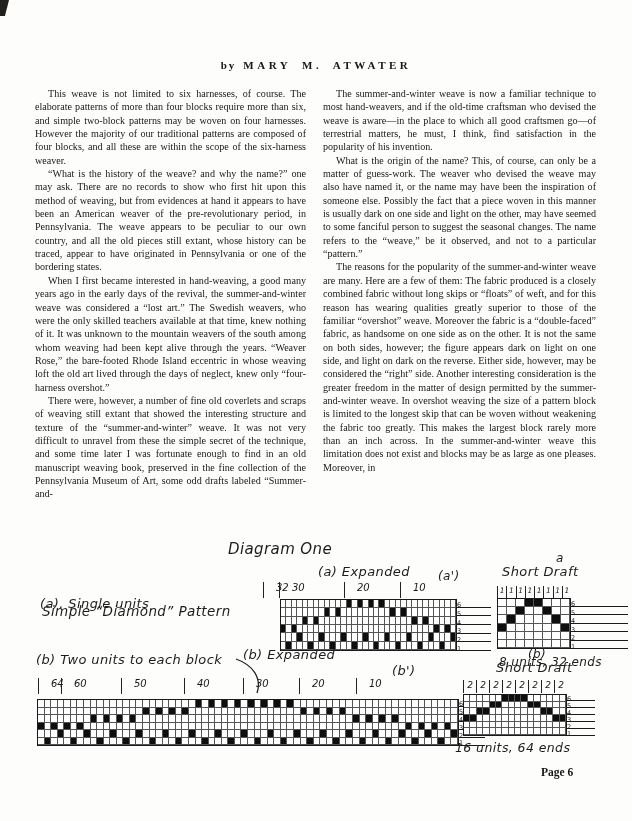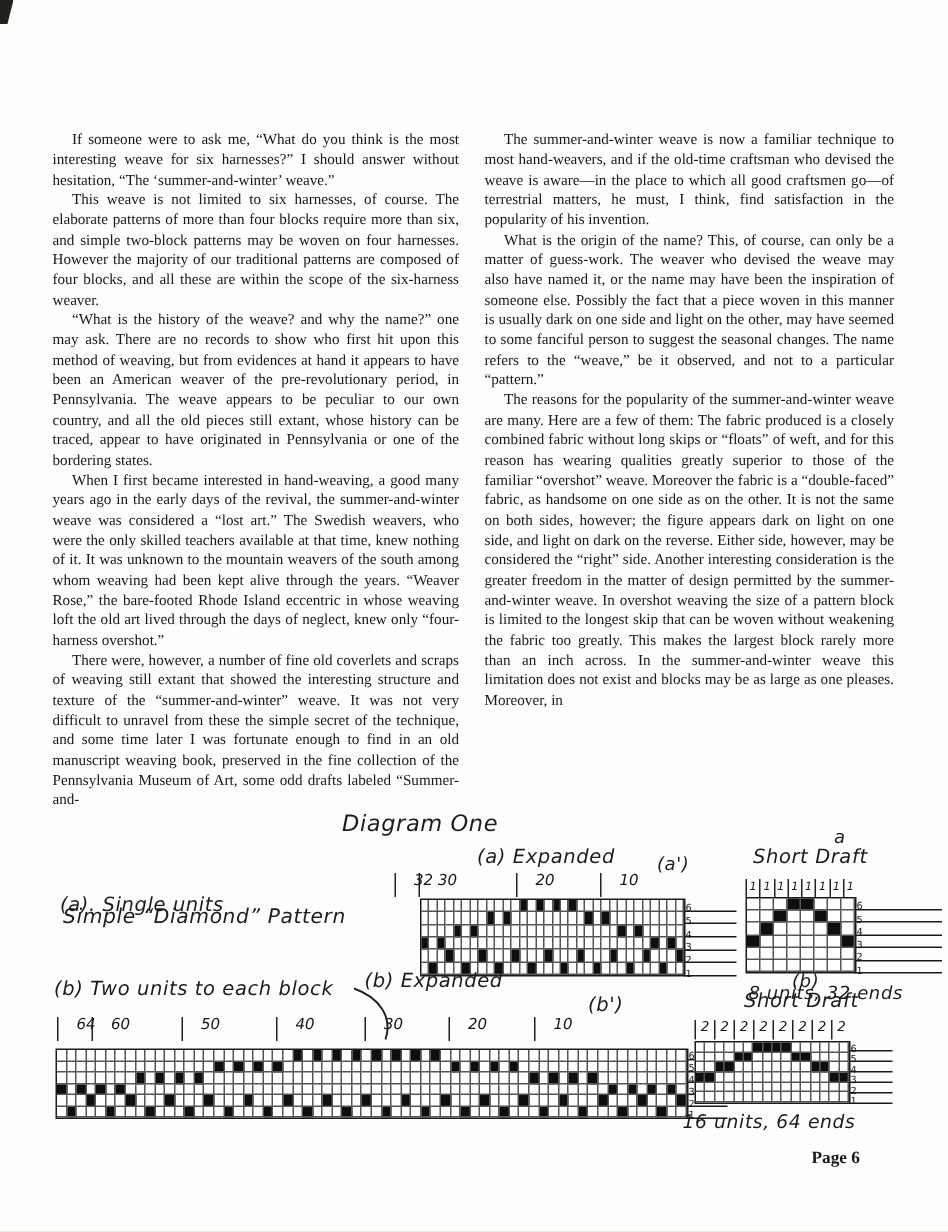--- a/index.html
+++ b/index.html
@@ -40,23 +40,25 @@
   .curve{position:absolute;left:233px;top:656px;}
 </style>
 </head>
 <body>
 
 <div class="page">
 
   <div class="scan-mark"></div>
 
 
+  <div class="byline">
+    <span class="by">by</span><span class="author">MARY M. ATWATER</span>
+  </div>
 
   <div class="col col-left">
-      <p>If someone were to ask me, “What do you think is the most interesting weave for six harnesses?” I should answer without hesitation, “The ‘summer-and-winter’ weave.”</p>
       <p>This weave is not limited to six harnesses, of course. The elaborate patterns of more than four blocks require more than six, and simple two-block patterns may be woven on four harnesses. However the majority of our traditional patterns are composed of four blocks, and all these are within the scope of the six-harness weaver.</p>
       <p>“What is the history of the weave? and why the name?” one may ask. There are no records to show who first hit upon this method of weaving, but from evidences at hand it appears to have been an American weaver of the pre-revolutionary period, in Pennsylvania. The weave appears to be peculiar to our own country, and all the old pieces still extant, whose history can be traced, appear to have originated in Pennsylvania or one of the bordering states.</p>
       <p>When I first became interested in hand-weaving, a good many years ago in the early days of the revival, the summer-and-winter weave was considered a “lost art.” The Swedish weavers, who were the only skilled teachers available at that time, knew nothing of it. It was unknown to the mountain weavers of the south among whom weaving had been kept alive through the years. “Weaver Rose,” the bare-footed Rhode Island eccentric in whose weaving loft the old art lived through the days of neglect, knew only “four-harness overshot.”</p>
       <p>There were, however, a number of fine old coverlets and scraps of weaving still extant that showed the interesting structure and texture of the “summer-and-winter” weave. It was not very difficult to unravel from these the simple secret of the technique, and some time later I was fortunate enough to find in an old manuscript weaving book, preserved in the fine collection of the Pennsylvania Museum of Art, some odd drafts labeled “Summer-and-</p>
     </div>
 
   <div class="col col-right">
       <p>The summer-and-winter weave is now a familiar technique to most hand-weavers, and if the old-time craftsman who devised the weave is aware—in the place to which all good craftsmen go—of terrestrial matters, he must, I think, find satisfaction in the popularity of his invention.</p>
       <p>What is the origin of the name? This, of course, can only be a matter of guess-work. The weaver who devised the weave may also have named it, or the name may have been the inspiration of someone else. Possibly the fact that a piece woven in this manner is usually dark on one side and light on the other, may have seemed to some fanciful person to suggest the seasonal changes. The name refers to the “weave,” be it observed, and not to a particular “pattern.”</p>
       <p>The reasons for the popularity of the summer-and-winter weave are many. Here are a few of them: The fabric produced is a closely combined fabric without long skips or “floats” of weft, and for this reason has wearing qualities greatly superior to those of the familiar “overshot” weave. Moreover the fabric is a “double-faced” fabric, as handsome on one side as on the other. It is not the same on both sides, however; the figure appears dark on light on one side, and light on dark on the reverse. Either side, however, may be considered the “right” side. Another interesting consideration is the greater freedom in the matter of design permitted by the summer-and-winter weave. In overshot weaving the size of a pattern block is limited to the longest skip that can be woven without weakening the fabric too greatly. This makes the largest block rarely more than an inch across. In the summer-and-winter weave this limitation does not exist and blocks may be as large as one pleases. Moreover, in</p>

